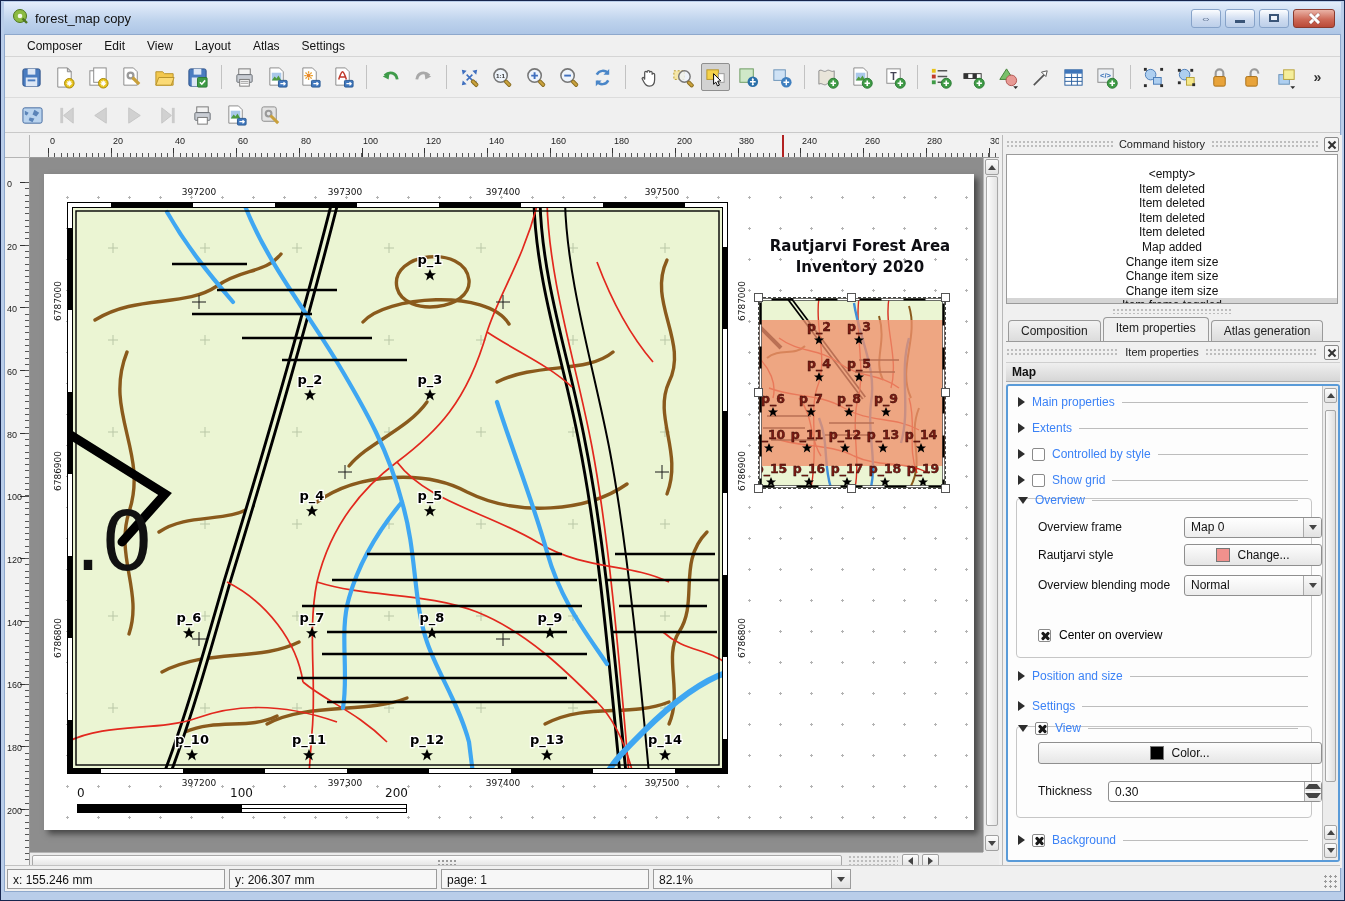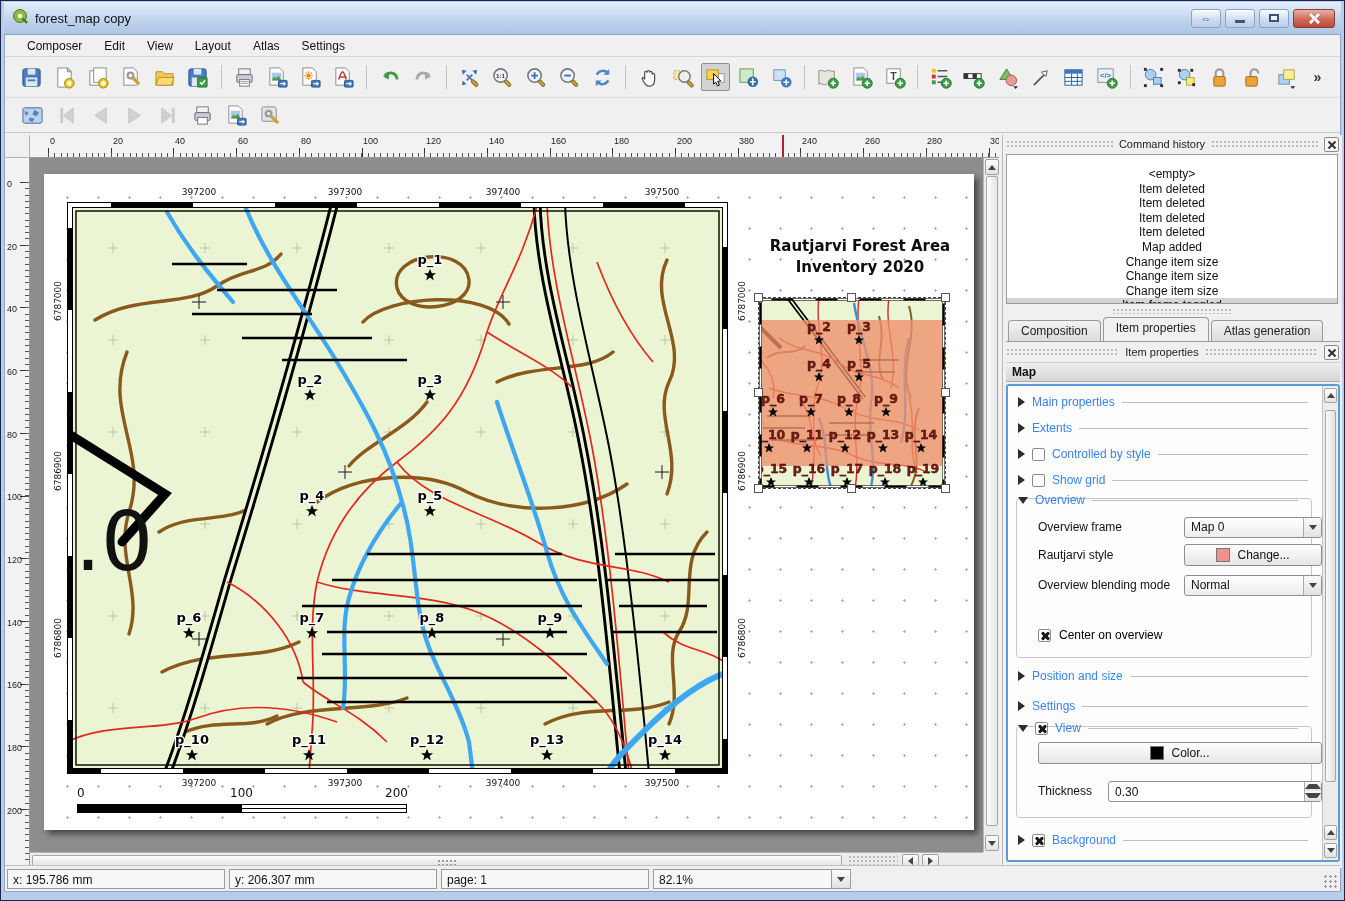--- a/index.html
+++ b/index.html
@@ -977,21 +977,21 @@
               <span class="tri up"></span>
             </span>
           <span class="psbtn" style="bottom:2px">
               <span class="tri down"></span>
             </span>
         </div>
       </div>
     </div>
 
     <div class="statusbar">
-      <span class="sbox" style="left:2px;width:218px">x: 195.786 mm</span>
+      <span class="sbox" style="left:2px;width:218px">x: 155.246 mm</span>
       <span class="sbox" style="left:224px;width:208px">y: 206.307 mm</span>
       <span class="sbox" style="left:436px;width:208px">page: 1</span>
       <span class="sbox scombo" style="left:648px;width:198px">
         <span class="cval">82.1%</span>
         <span class="dd">
             <span class="tri down"></span>
           </span>
       </span>
       <span class="grip"></span>
     </div>

